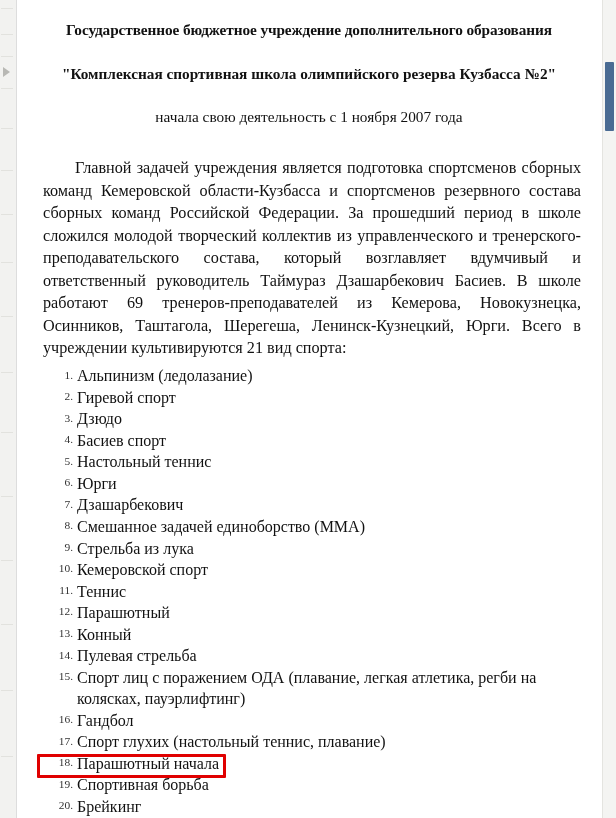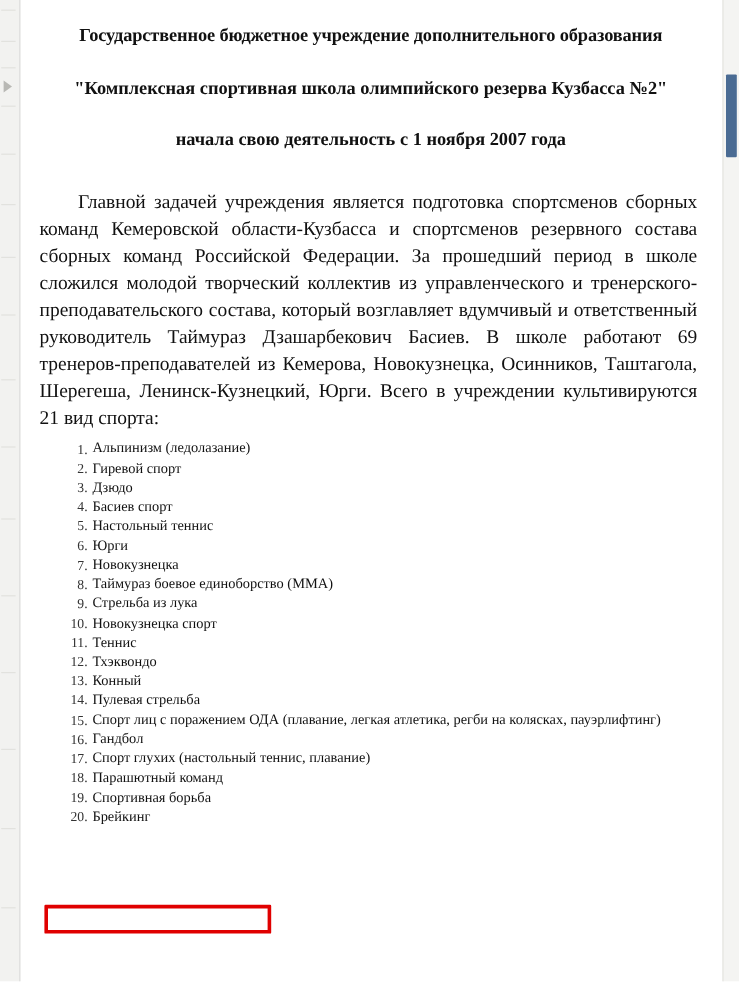--- a/index.html
+++ b/index.html
@@ -102,48 +102,48 @@
   h2.doc-subtitle {
     font-size: 15.3px;
     font-weight: bold;
     margin: 22px 28px 0 28px;
     line-height: 1.4;
     text-align: center;
     color: #111;
   }
   h3.doc-since {
     font-size: 15.3px;
-    font-weight: bold;
+    font-weight: normal;
     margin: 22px 0 0 0;
     line-height: 1.4;
     text-align: center;
     color: #111;
   }
 
   p.body-par {
     font-size: 16.2px;
     line-height: 1.385;
     text-align: justify;
     text-justify: inter-word;
-    margin: 30px 6px 0 2px;
+    margin: 30px 6px 0 12px;
     text-indent: 32px;
     color: #111;
     hyphens: none;
   }
 
   ol.sports {
     margin: 6px 0 0 0;
     padding: 0 0 0 44px;
     list-style: none;
     counter-reset: sport;
   }
   ol.sports > li {
     position: relative;
     counter-increment: sport;
-    font-size: 12px;
+    font-size: 16px;
     line-height: 1.345;
     color: #111;
     padding-left: 2px;
   }
   ol.sports > li::before {
     content: counter(sport) ".";
     position: absolute;
     left: -22px;
     top: 0.30em;
     width: 20px;
@@ -208,32 +208,32 @@
 
       <p class="body-par">Главной задачей учреждения является подготовка спортсменов сборных команд Кемеровской области-Кузбасса и спортсменов резервного состава сборных команд Российской Федерации. За прошедший период в школе сложился молодой творческий коллектив из управленческого и тренерского-преподавательского состава, который возглавляет вдумчивый и ответственный руководитель Таймураз Дзашарбекович Басиев. В школе работают 69 тренеров-преподавателей из Кемерова, Новокузнецка, Осинников, Таштагола, Шерегеша, Ленинск-Кузнецкий, Юрги. Всего в учреждении культивируются 21 вид спорта:</p>
 
       <ol class="sports" id="sports-list">
           <li>Альпинизм (ледолазание)</li>
           <li>Гиревой спорт</li>
           <li>Дзюдо</li>
           <li>Басиев спорт</li>
           <li>Настольный теннис</li>
           <li>Юрги</li>
-          <li>Новокузнецка</li>
-          <li>Таймураз боевое единоборство (ММА)</li>
+          <li>Дзашарбекович</li>
+          <li>Смешанное задачей единоборство (ММА)</li>
           <li>Стрельба из лука</li>
-          <li>Новокузнецка спорт</li>
+          <li>Кемеровской спорт</li>
           <li>Теннис</li>
-          <li>Тхэквондо</li>
+          <li>Парашютный</li>
           <li>Конный</li>
           <li>Пулевая стрельба</li>
           <li>Спорт лиц с поражением ОДА (плавание, легкая атлетика, регби на колясках, пауэрлифтинг)</li>
           <li>Гандбол</li>
           <li>Спорт глухих (настольный теннис, плавание)</li>
-          <li>Парашютный команд</li>
+          <li>Парашютный начала</li>
           <li>Спортивная борьба</li>
           <li>Брейкинг</li>
         </ol>
 
     </div>
   </div>
 
   <div class="scrollbar">
     <div class="scroll-thumb"></div>
   </div>

